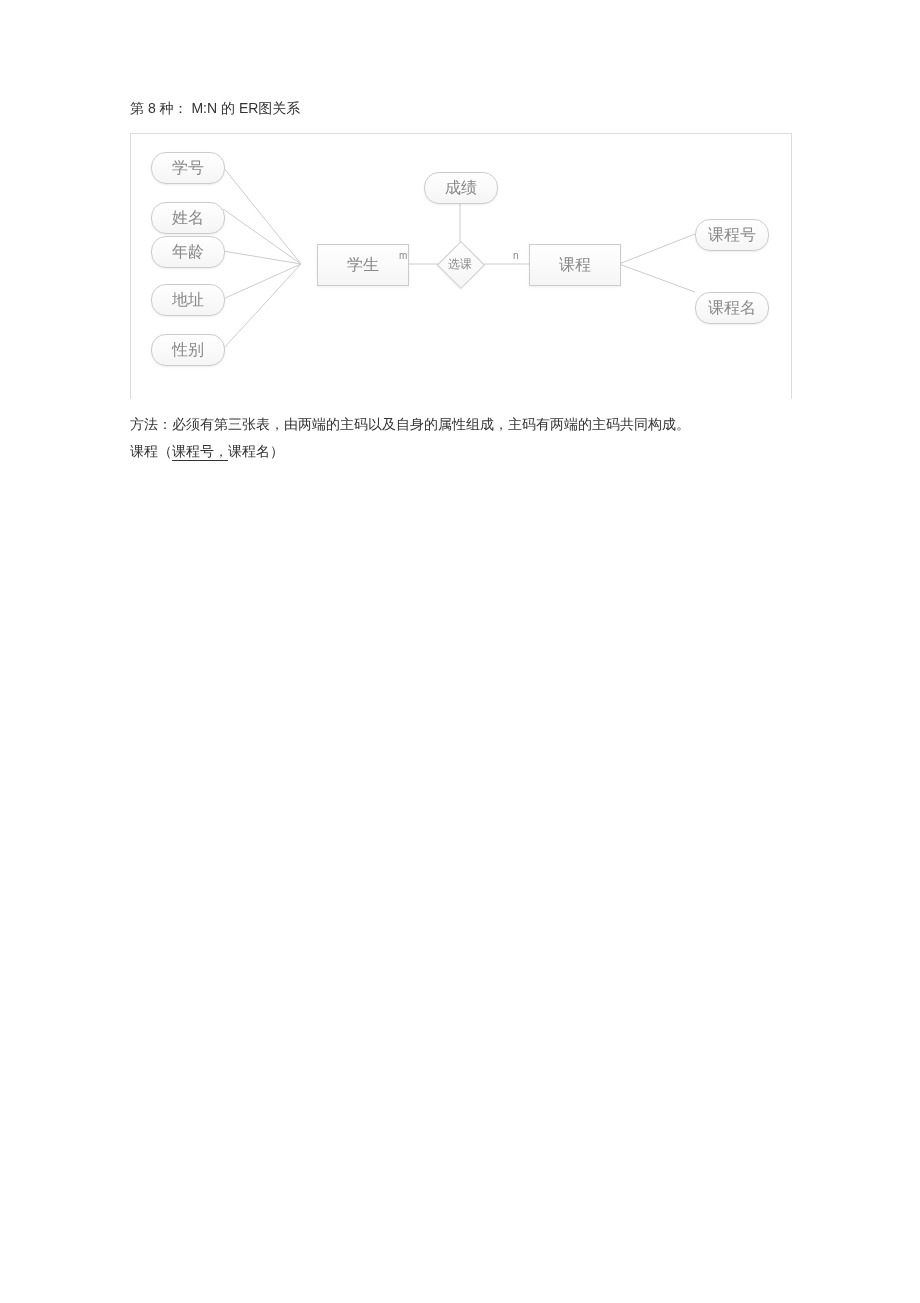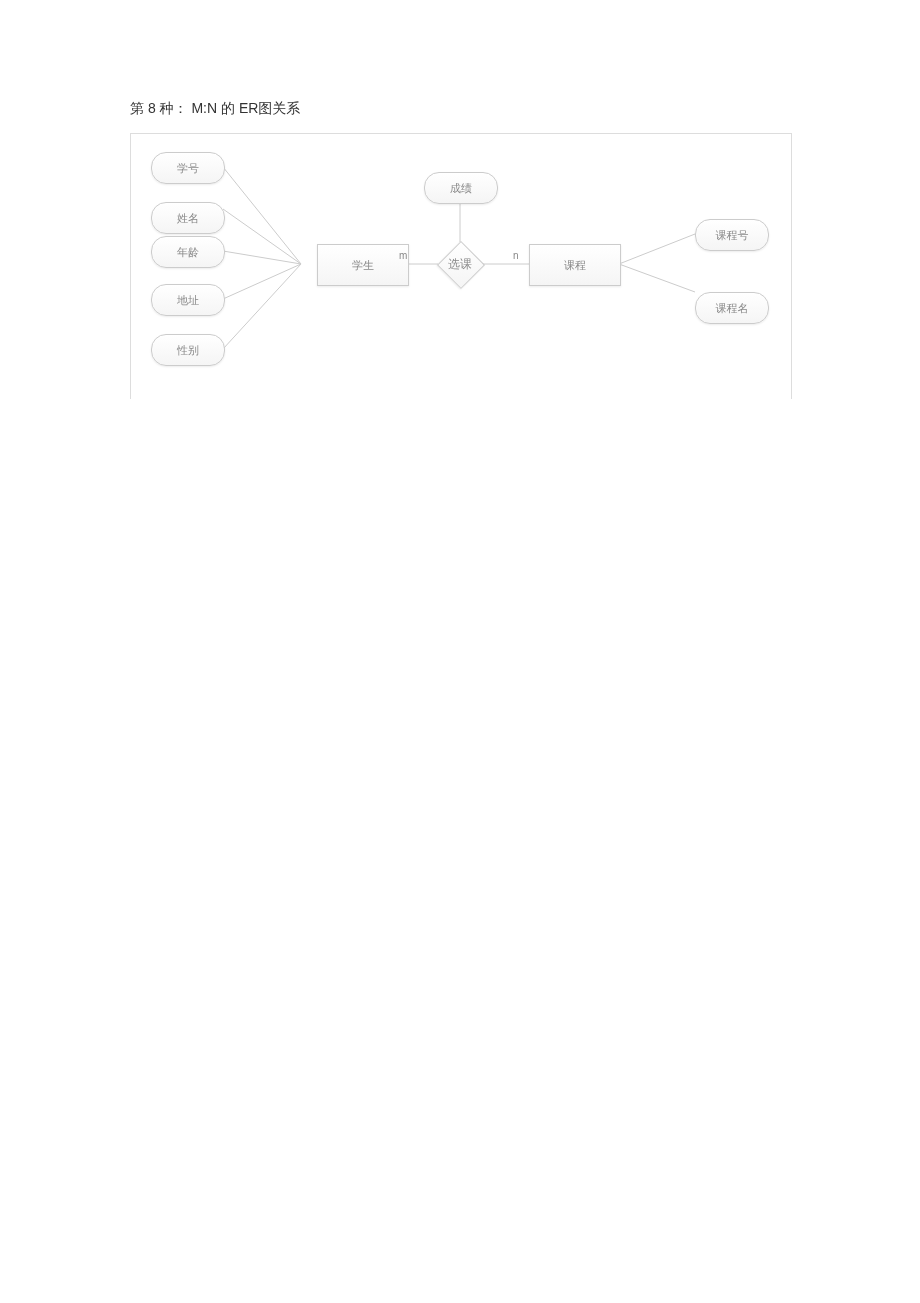--- a/index.html
+++ b/index.html
@@ -19,21 +19,21 @@
       position: relative;
       width: 660px;
       height: 265px;
       background: #fff;
     }
     .shape {
       position: absolute;
       display: flex;
       align-items: center;
       justify-content: center;
-      font-size: 11px;
+      font-size: 16px;
       color: #888;
     }
     .attr {
       width: 72px;
       height: 30px;
       border: 1px solid #ccc;
       border-radius: 15px;
       background: linear-gradient(#fff, #f5f5f5);
       box-shadow: 0 1px 2px rgba(0,0,0,0.08);
     }
@@ -129,13 +129,17 @@
   <div class="card-label" style="left:268px;top:116px">m</div>
   <div class="card-label" style="left:382px;top:116px">n</div>
 
   <div class="shape entity" style="left:398px;top:110px">课程</div>
 
   <div class="shape attr" style="left:564px;top:85px">课程号</div>
   <div class="shape attr" style="left:564px;top:158px">课程名</div>
 </div>
 
 <div class="desc">
+  <div>方法：必须有第三张表，由两端的主码以及自身的属性组成，主码有两端的主码共同构成。</div>
+  <div>
+    <span>课程（</span><span class="u">课程号，</span><span>课程名）</span>
+  </div>
 </div>
 
 </body></html>

